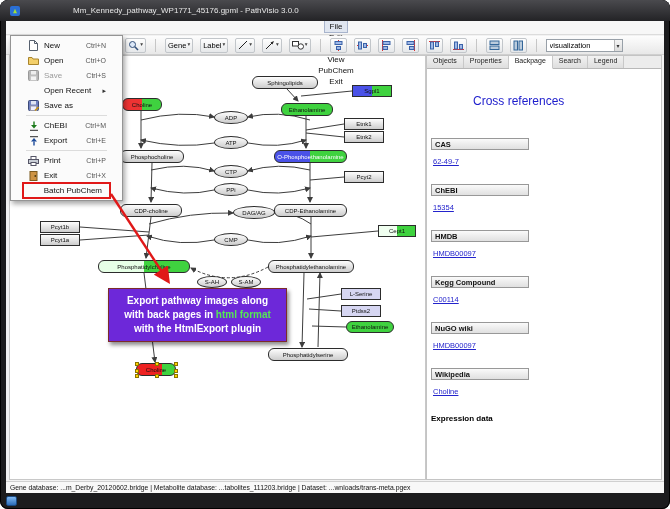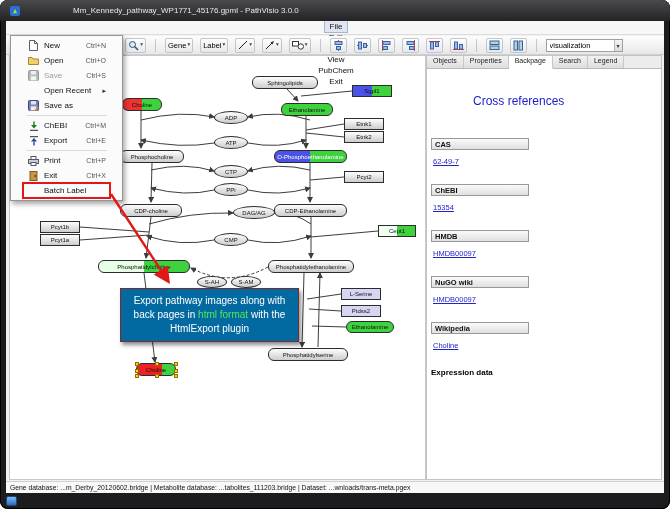--- a/index.html
+++ b/index.html
@@ -37,22 +37,22 @@
   .edge-wrap svg{position:absolute;left:0;top:0;}
   .node{position:absolute;border:1px solid #2c2c2c;display:flex;align-items:center;justify-content:center;
         font-size:6px;color:#101010;white-space:nowrap;overflow:hidden;background:linear-gradient(#fdfdfd,#cdcdcd);z-index:3;}
   .node.rounded{border-radius:6px;}
   .node.ellipse{border-radius:50%;}
   .node.rect{border-radius:0;}
   .node.selected{overflow:visible;z-index:4;}
   .handle{position:absolute;width:4px;height:4px;background:#ffd400;border:1px solid #8a7300;z-index:6;}
   .nlabel{pointer-events:none;}
   
-  .callout{position:absolute;left:110px;top:232px;width:179px;min-height:54px;background:#0369a1;border:1px solid #7c2b2b;
-           box-shadow:2px 3px 4px rgba(0,0,0,.45);color:#fff;font-weight:normal;font-size:10px;line-height:1.4;
+  .callout{position:absolute;left:98px;top:232px;width:179px;min-height:54px;background:#6d28d9;border:1px solid #7c2b2b;
+           box-shadow:2px 3px 4px rgba(0,0,0,.45);color:#fff;font-weight:bold;font-size:10px;line-height:1.4;
            display:flex;align-items:center;justify-content:center;text-align:center;padding:4px 7px;z-index:20;}
   .callout .hl{color:#55e855;}
   
   .sidepanel{position:absolute;left:420px;right:2px;top:34px;bottom:13px;background:#fff;border:1px solid #c4c4c4;}
   .tabs{height:13px;background:#ececec;display:flex;border-bottom:1px solid #b8b8b8;font-size:7px;}
   .tab{padding:1px 6px;border-right:1px solid #c8c8c8;background:linear-gradient(#f2f2f2,#dedede);color:#222;cursor:default;}
   .tab.active{background:#fff;border-bottom:1px solid #fff;margin-bottom:-1px;}
   .backpage{position:absolute;left:0;right:0;top:14px;bottom:0;overflow:hidden;padding:4px 4px 0 4px;}
   .bp-title{color:#1c1ccc;font-weight:normal;font-size:12px;margin:20px 0 30px 42px;}
   .bp-header{width:98px;height:12px;line-height:11px;background:linear-gradient(#fafafa,#e0e0e0);border:1px solid #989898;
@@ -408,20 +408,24 @@
             </div>
             <div class="bp-section">
               <div class="bp-header">ChEBI</div>
               <a href="#" class="bp-link bp-value">15354</a>
             </div>
             <div class="bp-section">
               <div class="bp-header">HMDB</div>
               <a href="#" class="bp-link bp-value">HMDB00097</a>
             </div>
             <div class="bp-section">
+              <div class="bp-header">Kegg Compound</div>
+              <a href="#" class="bp-link bp-value">C00114</a>
+            </div>
+            <div class="bp-section">
               <div class="bp-header">NuGO wiki</div>
               <a href="#" class="bp-link bp-value">HMDB00097</a>
             </div>
             <div class="bp-section">
               <div class="bp-header">Wikipedia</div>
               <a href="#" class="bp-link bp-value">Choline</a>
             </div>
           </div>
         <div class="bp-footer">Expression data</div>
       </div>
@@ -534,21 +538,21 @@
                 <rect x="1" y="0.5" width="7" height="9" fill="#cd9344" stroke="#7c5a1e"></rect>
                 <circle cx="6.3" cy="5" r="0.9" fill="#4a3a10"></circle>
               </svg>
             </span>
           </span>
           <span class="fm-label">Exit</span>
           <span class="fm-short">Ctrl+X</span>
         </div>
         <div class="fm-item highlighted">
           <span class="fm-icon"></span>
-          <span class="fm-label">Batch Label</span>
+          <span class="fm-label">Batch PubChem</span>
           <span class="fm-short"></span>
         </div>
       </div>
   </div>
 
   <svg class="overlay" width="670" height="509">
     <defs>
       <marker id="redarrow" markerWidth="7" markerHeight="7" refX="5.5" refY="3.5" orient="auto">
         <path d="M0 0 L7 3.5 L0 7 Z" fill="#e01818"></path>
       </marker>

